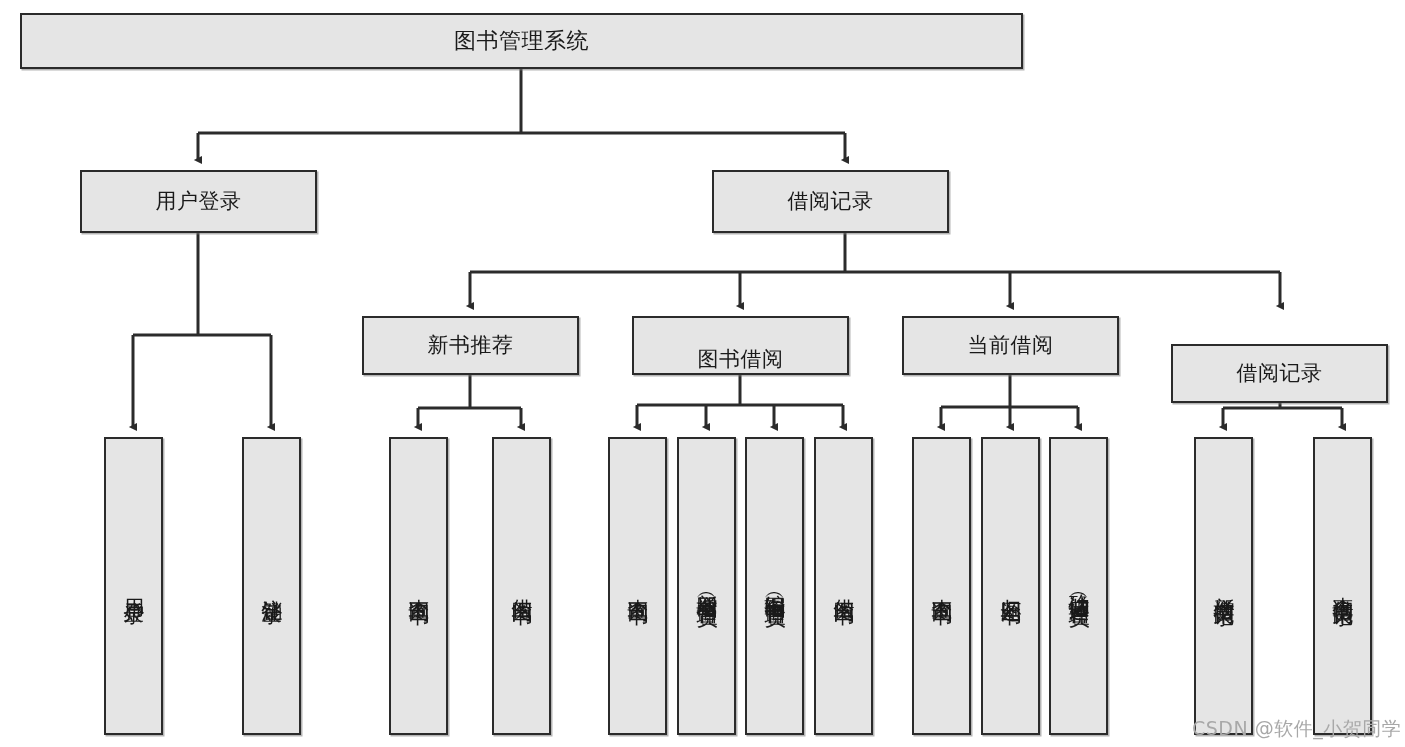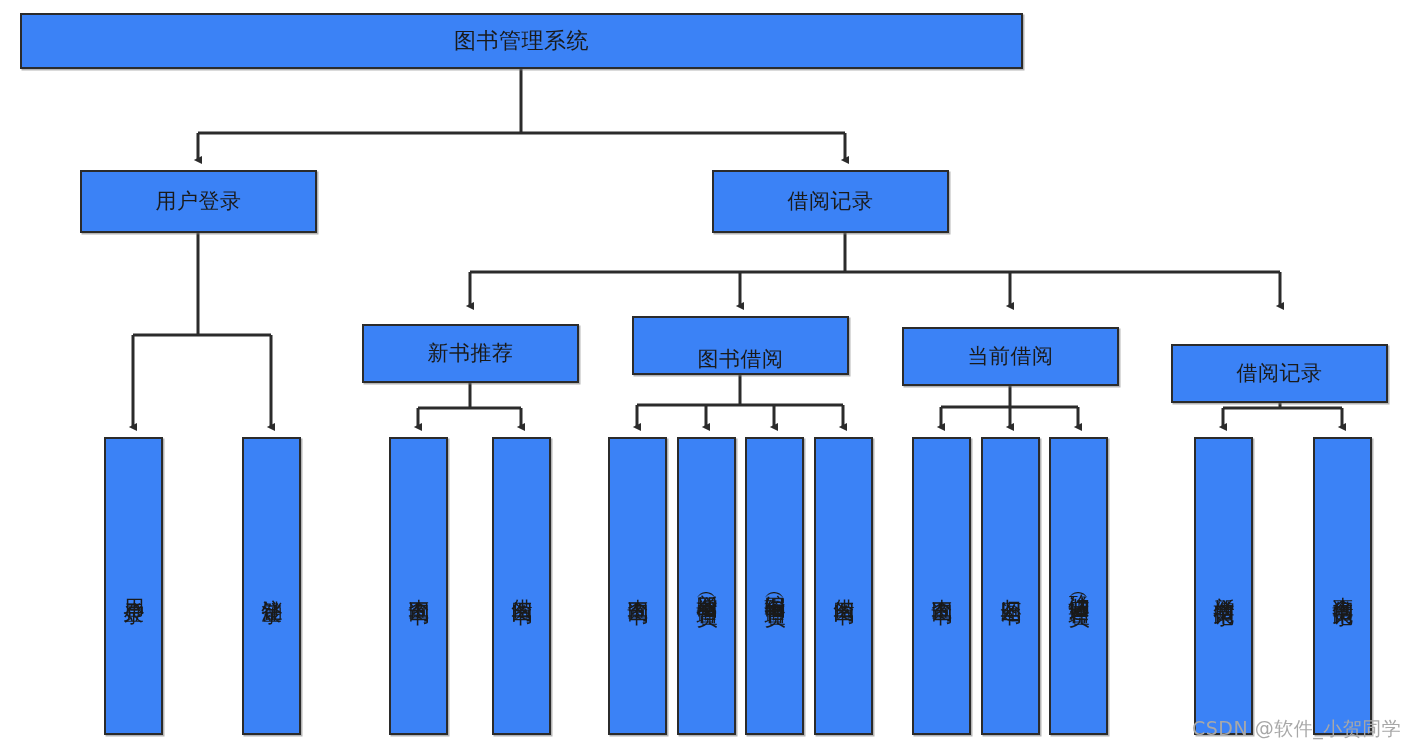--- a/index.html
+++ b/index.html
@@ -22,21 +22,21 @@
     position: absolute;
     left: 0;
     top: 0;
     width: 1405px;
     height: 747px;
     pointer-events: none;
   }
   .node {
     position: absolute;
     box-sizing: border-box;
-    background: #3b82f6;
+    background: #e5e5e5;
     border: 2px solid #2b2b2b;
     display: flex;
     align-items: center;
     justify-content: center;
     color: #1a1a1a;
     box-shadow: 1.5px 1.5px 0 rgba(120,120,120,0.55);
   }
   .node-label {
     display: block;
     text-align: center;
@@ -133,29 +133,29 @@
   </div>
 
   <div class="node horiz" style="left:80px; top:170px; width:237px; height:63px;">
     <span class="node-label">用户登录</span>
   </div>
 
   <div class="node horiz" style="left:712px; top:170px; width:237px; height:63px;">
     <span class="node-label">借阅记录</span>
   </div>
 
-  <div class="node horiz" style="left:362px; top:324px; width:217px; height:59px;">
+  <div class="node horiz" style="left:362px; top:316px; width:217px; height:59px;">
     <span class="node-label">新书推荐</span>
   </div>
 
   <div class="node horiz" style="left:632px; top:316px; width:217px; height:59px;align-items:flex-end;">
     <span class="node-label">图书借阅</span>
   </div>
 
-  <div class="node horiz" style="left:902px; top:327px; width:217px; height:59px;">
+  <div class="node horiz" style="left:902px; top:316px; width:217px; height:59px;">
     <span class="node-label">当前借阅</span>
   </div>
 
   <div class="node horiz" style="left:1171px; top:316px; width:217px; height:59px;margin-top:28px;">
     <span class="node-label">借阅记录</span>
   </div>
 
   <div class="node vert" style="left:104px; top:437px; width:59px; height:298px;">
     <span class="node-label">用户登录</span>
   </div>

